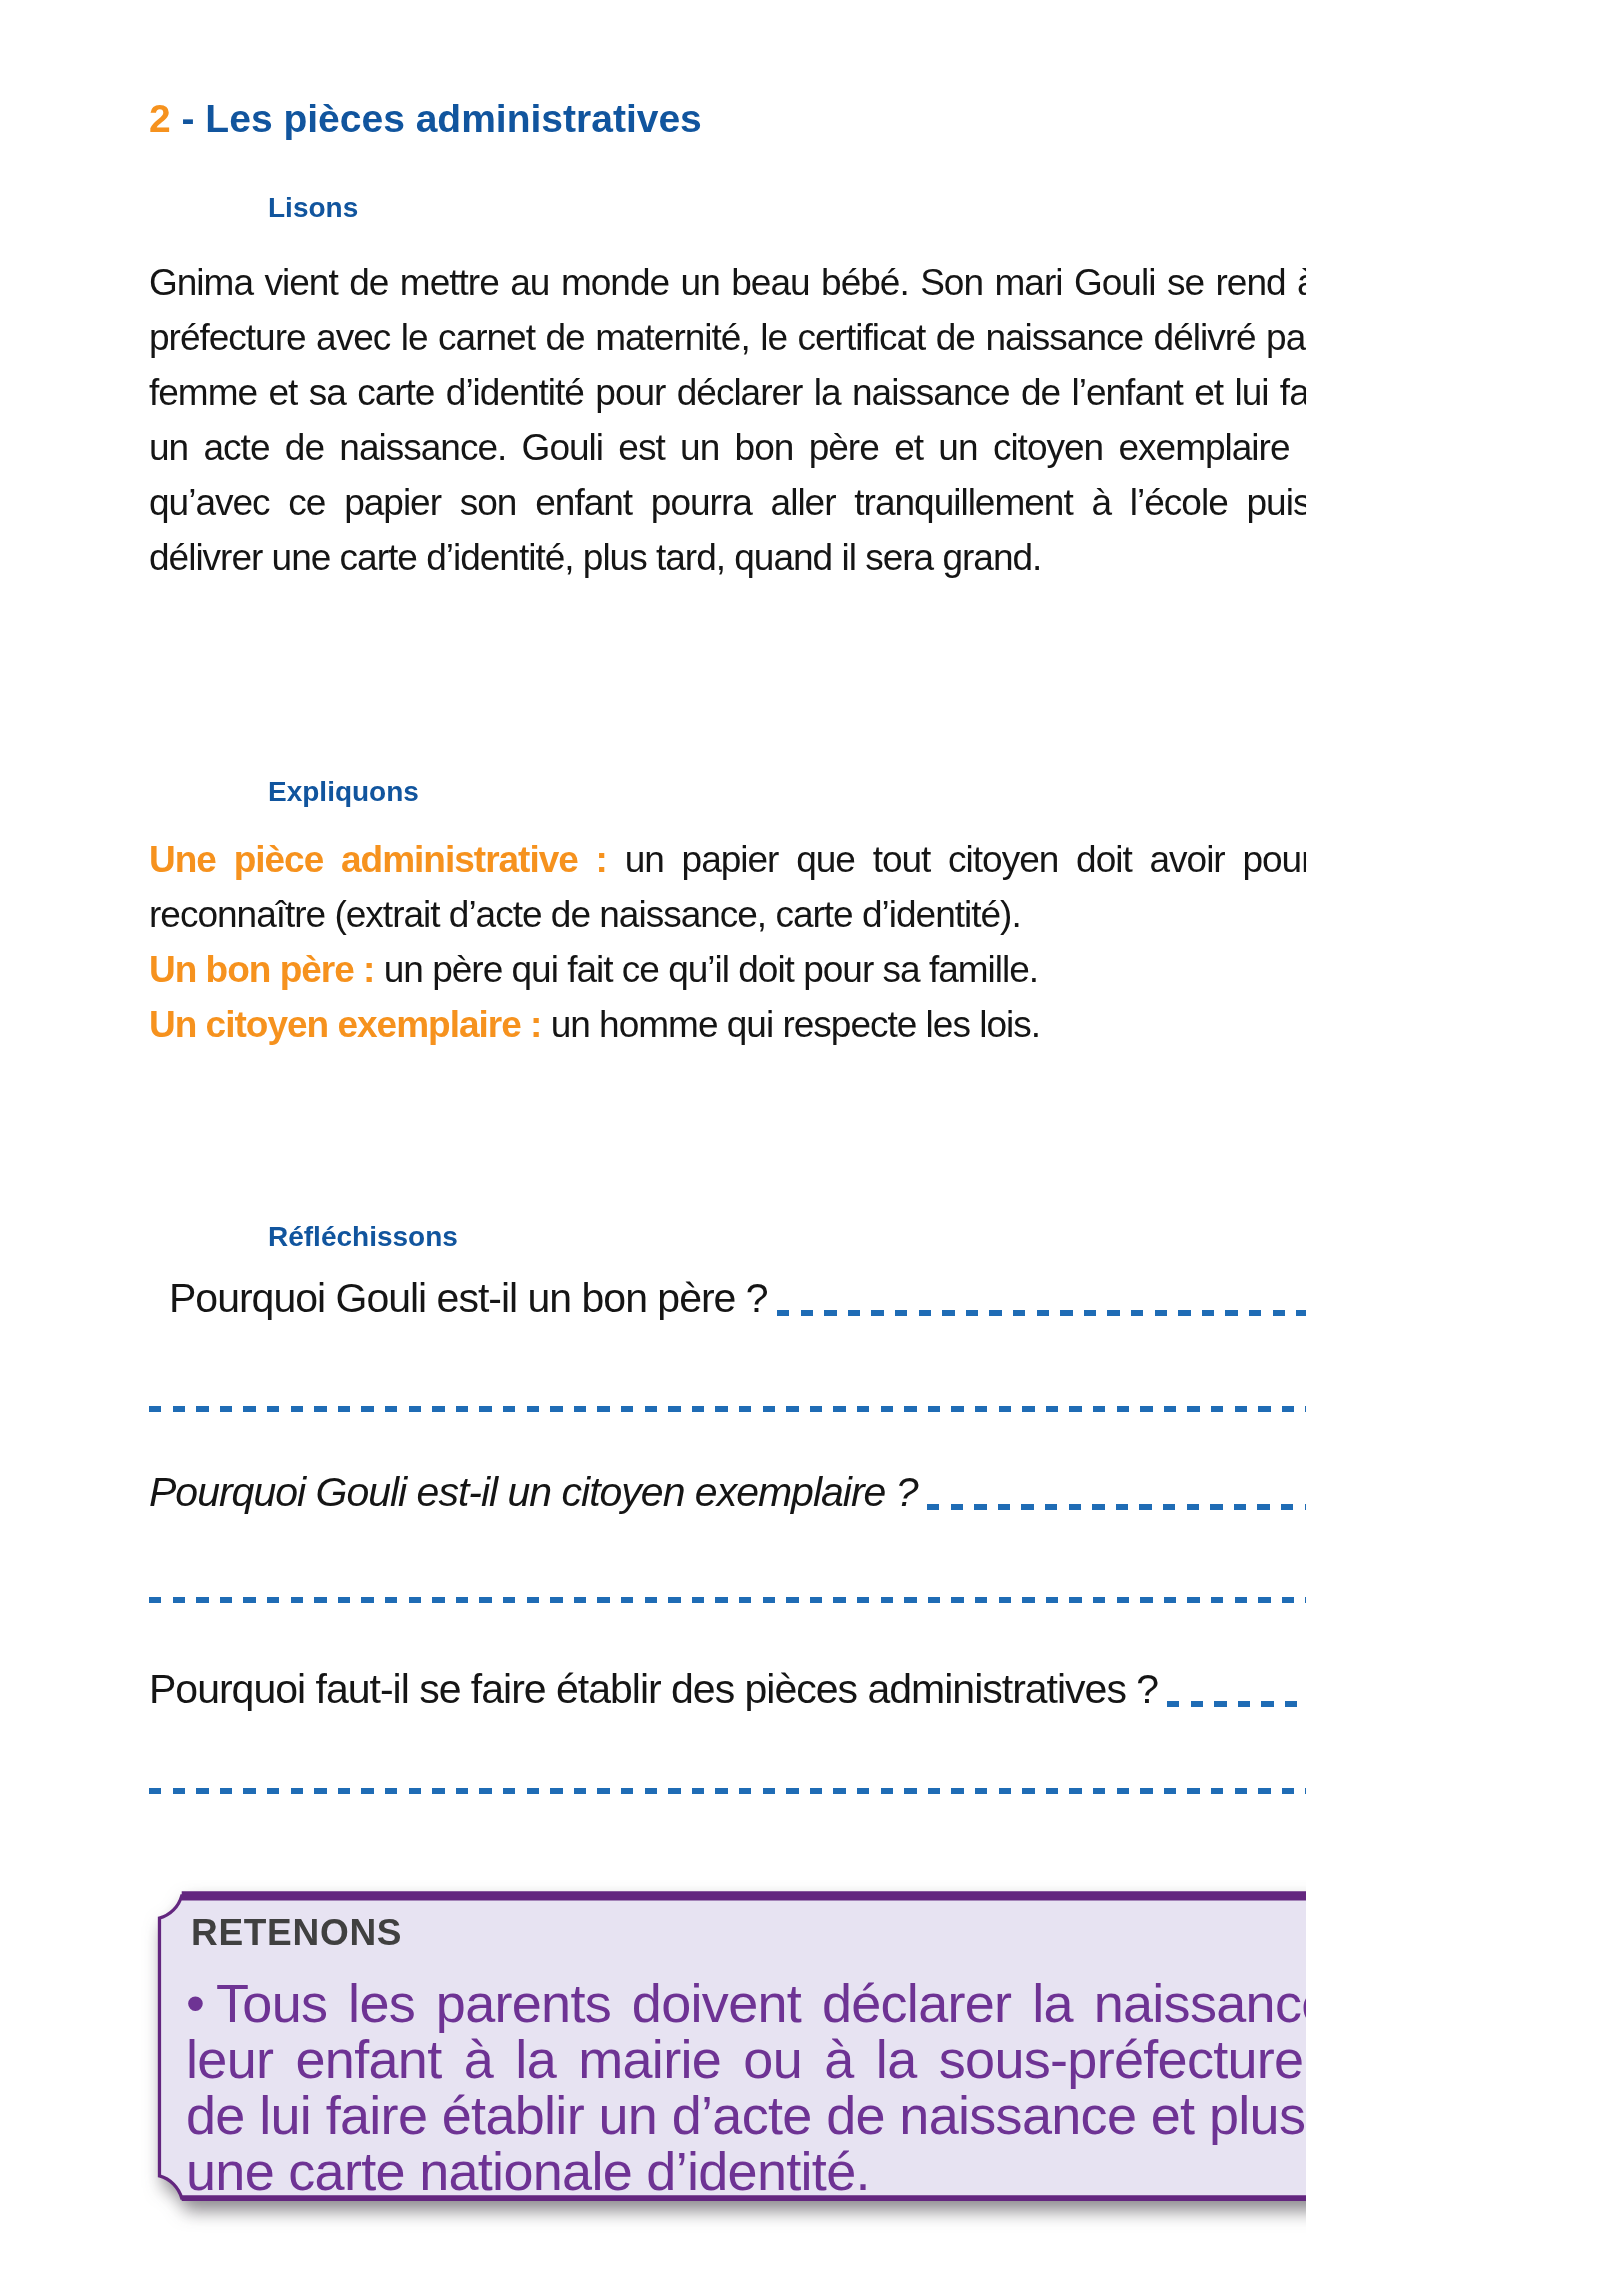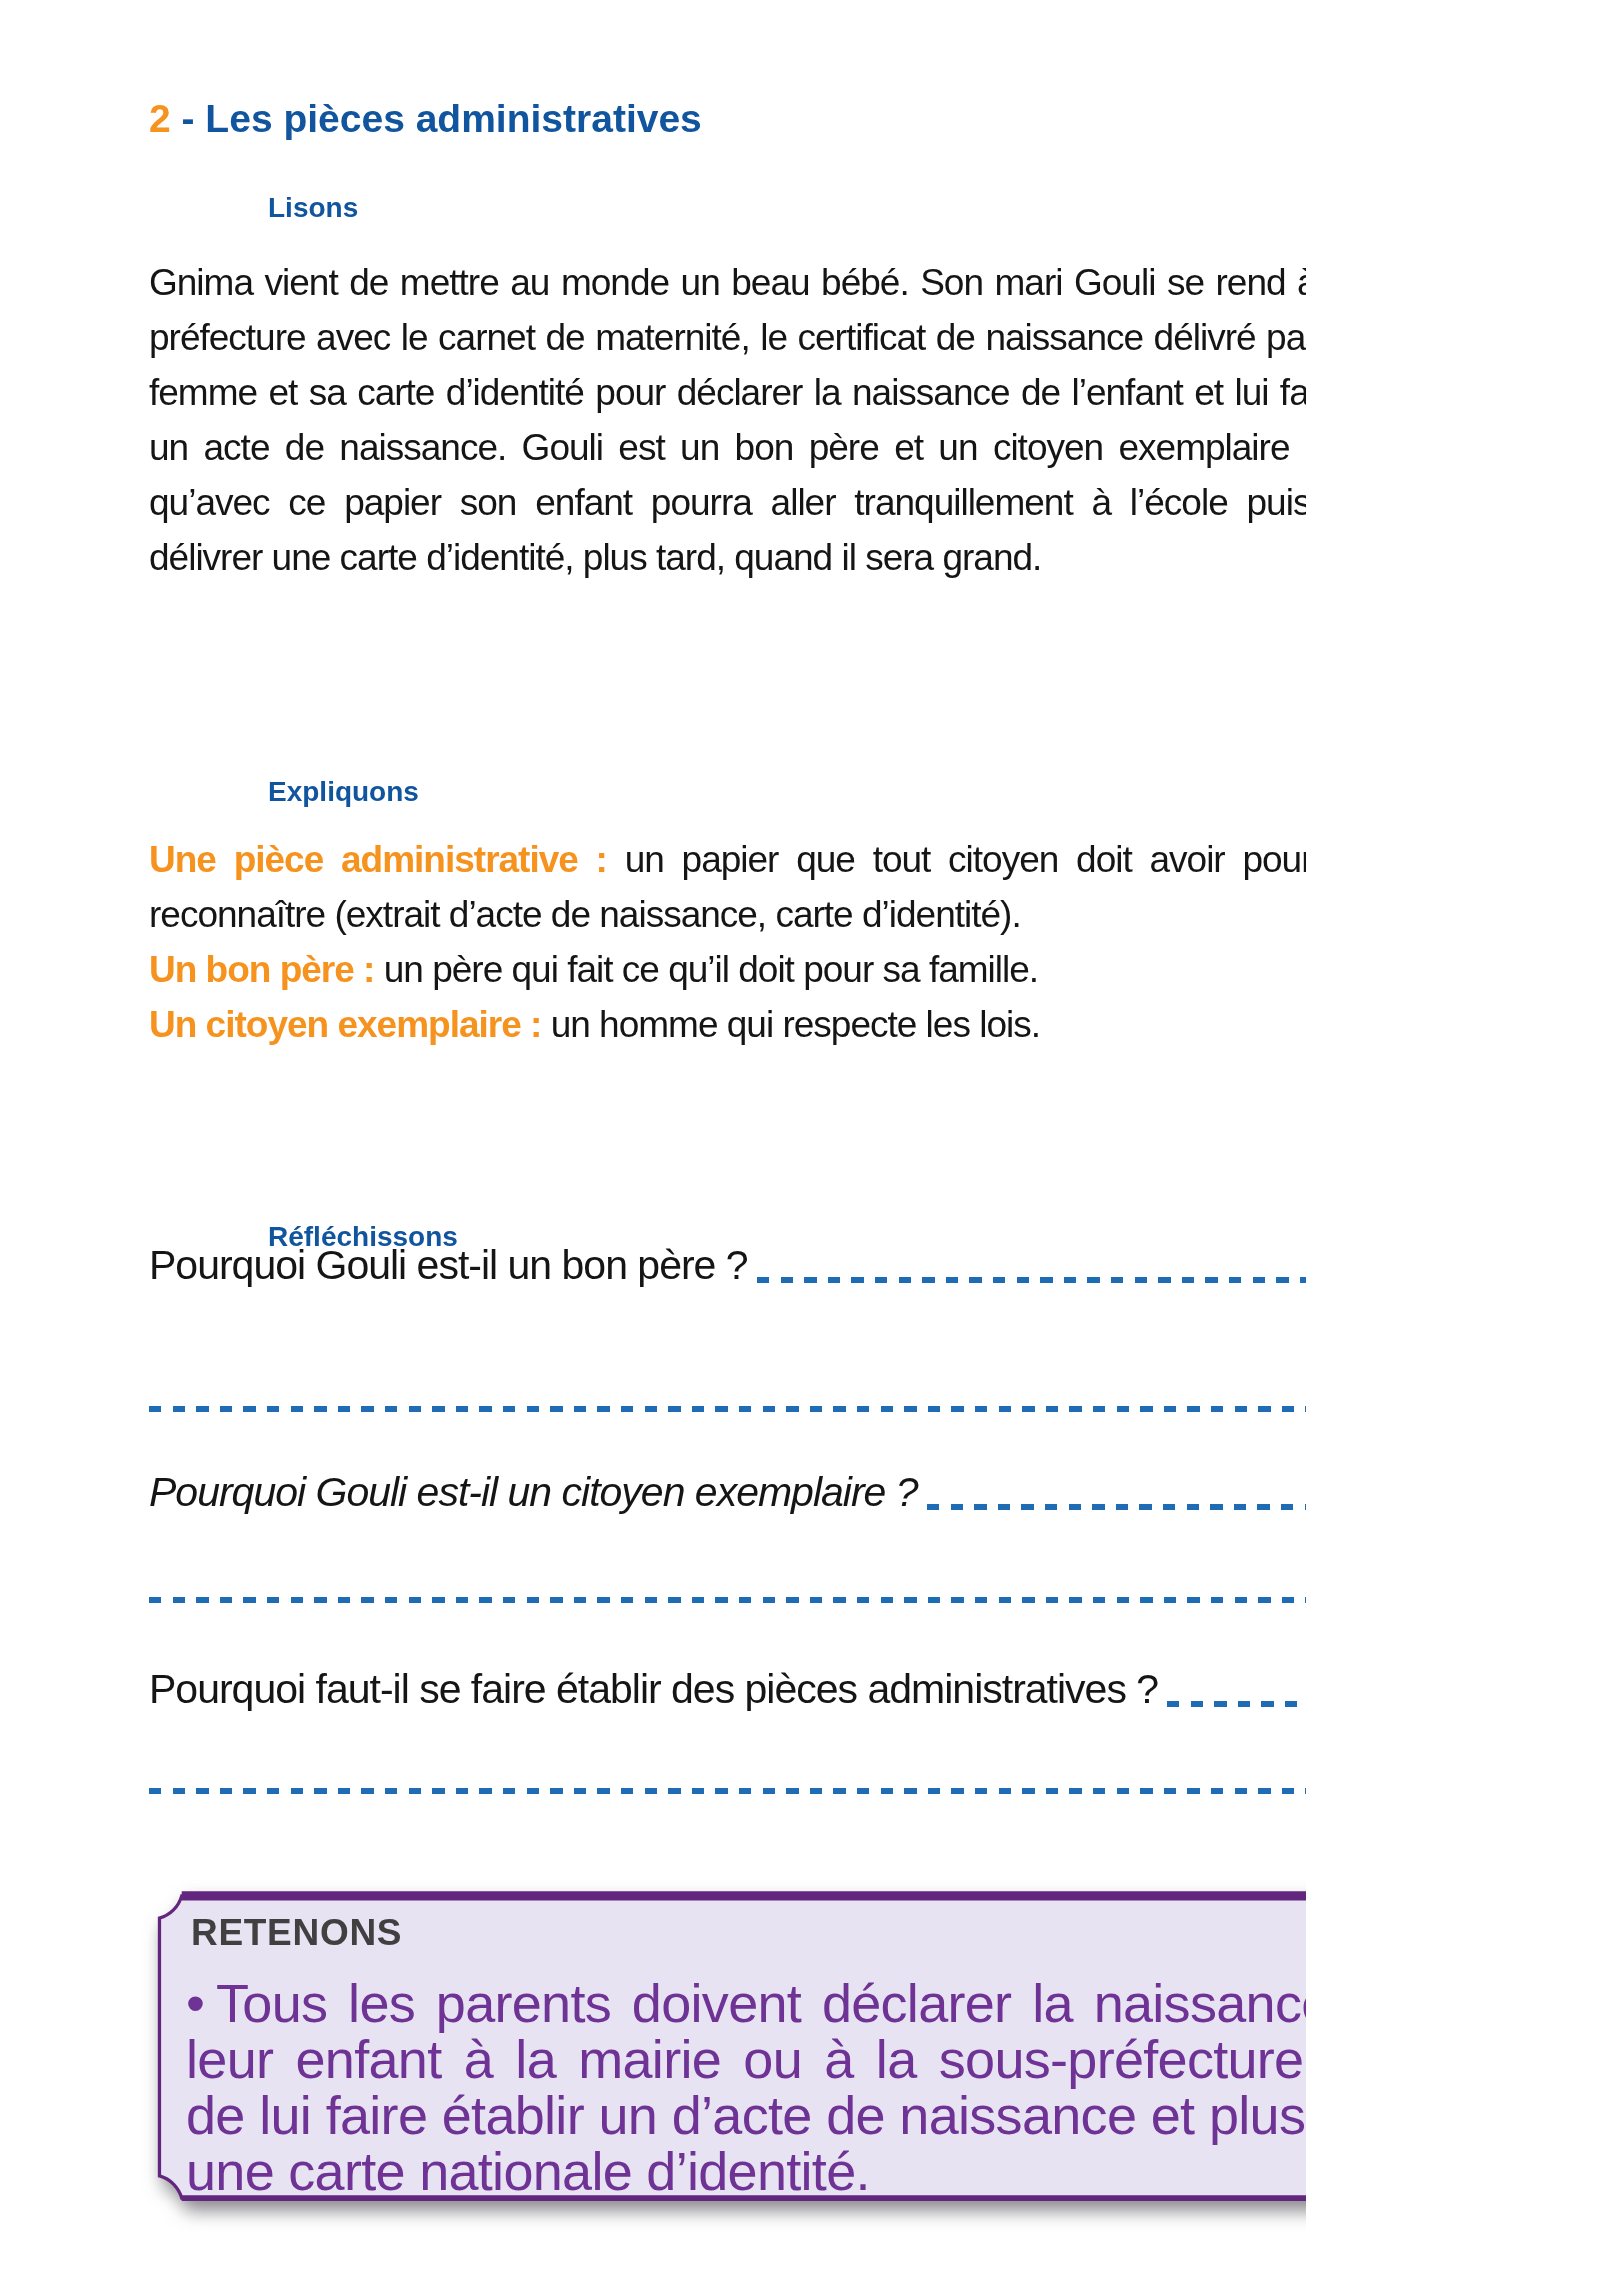--- a/index.html
+++ b/index.html
@@ -105,21 +105,21 @@
 
   <div class="abs sub-heading" style="top:776px;">Expliquons</div>
   <div class="abs body-par defs" style="top:832px;">
     <p><span class="term">Une pièce administrative :</span> <span>un papier que tout citoyen doit avoir pour se faire reconnaître (extrait d’acte de naissance, carte d’identité).</span></p>
     <p><span class="term">Un bon père :</span> <span>un père qui fait ce qu’il doit pour sa famille.</span></p>
     <p><span class="term">Un citoyen exemplaire :</span> <span>un homme qui respecte les lois.</span></p>
   </div>
 
   <div class="abs sub-heading" style="top:1221px;">Réfléchissons</div>
 
-  <div class="abs q-row" style="top:1238px;">
+  <div class="abs q-row" style="top:1271px;margin-left:20px;">
     <span class="q-text">Pourquoi Gouli est-il un bon père ?</span>
     <span class="dash-fill"></span>
   </div>
   <div class="abs dash-line" style="top:1406px;"></div>
 
   <div class="abs q-row" style="top:1465px;font-style:italic;">
     <span class="q-text">Pourquoi Gouli est-il un citoyen exemplaire ?</span>
     <span class="dash-fill"></span>
   </div>
   <div class="abs dash-line" style="top:1597px;"></div>

